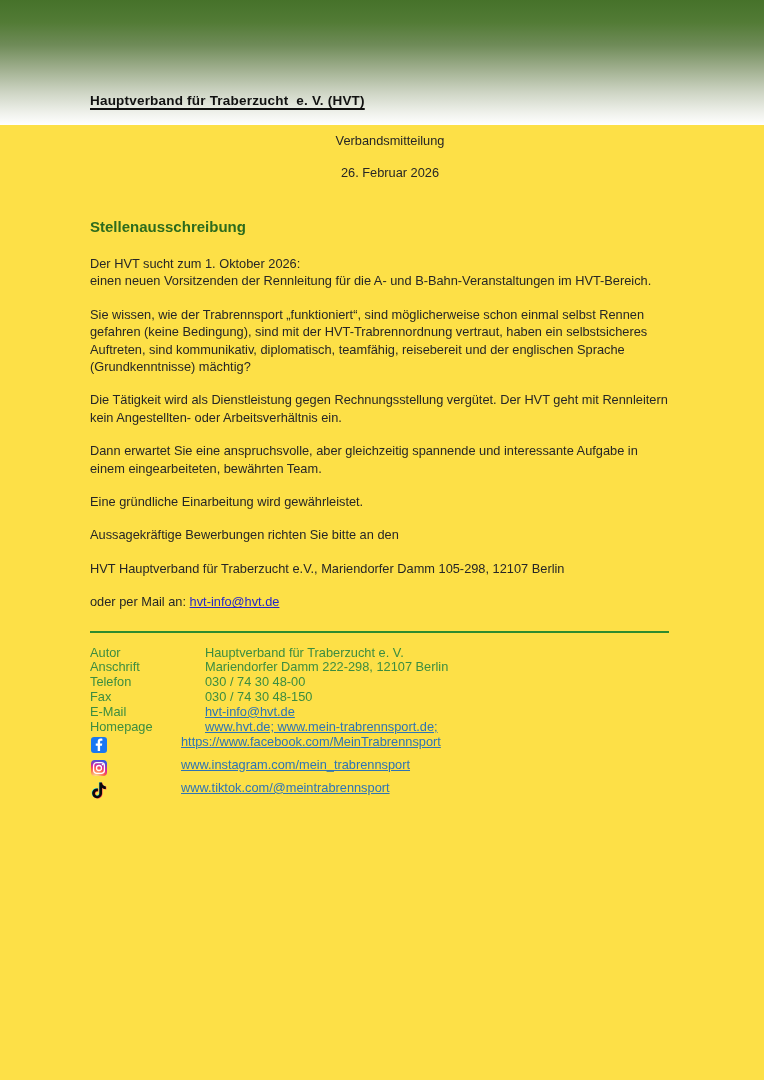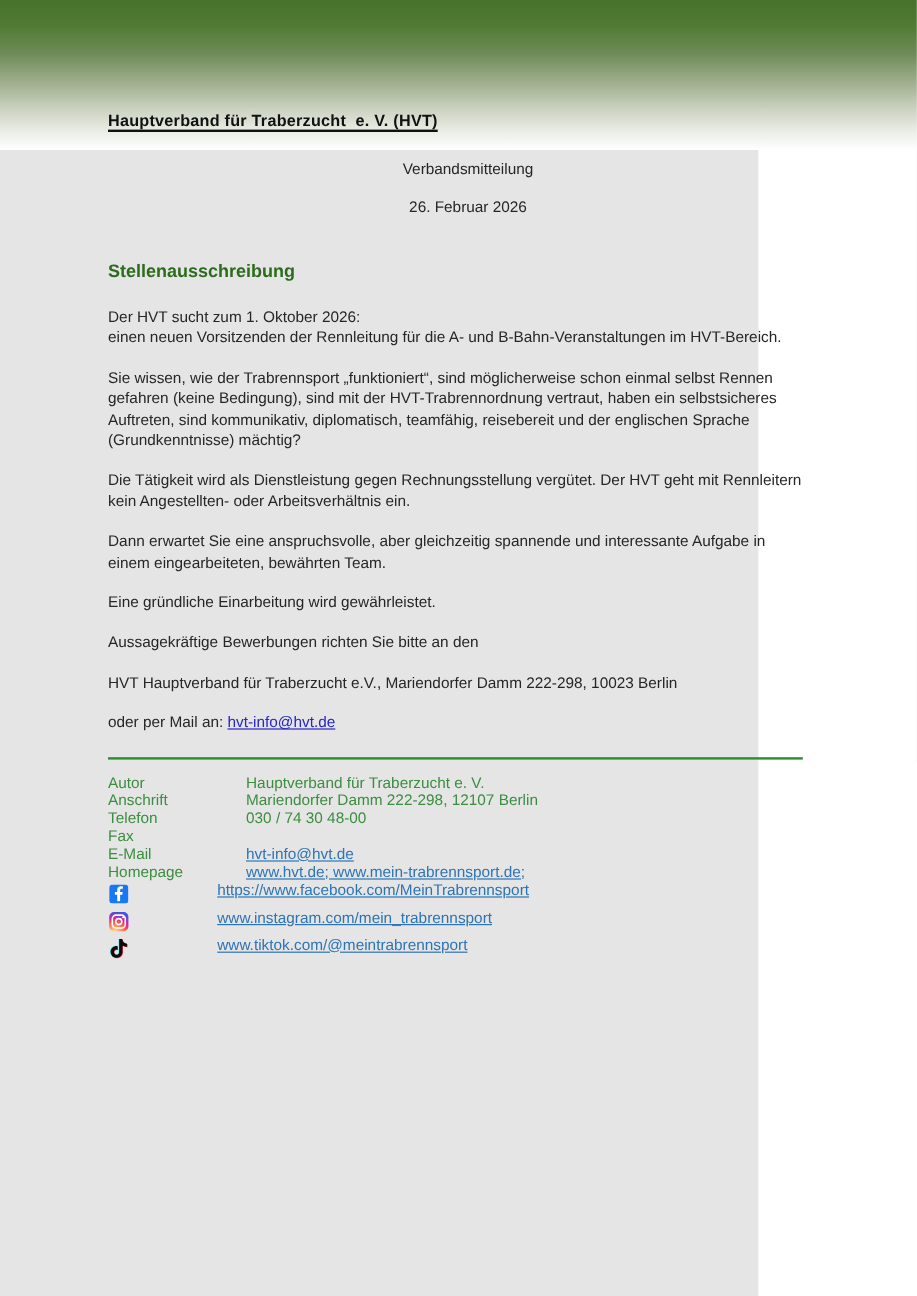--- a/index.html
+++ b/index.html
@@ -3,21 +3,21 @@
 <meta charset="utf-8">
 <style>
   html, body { margin: 0; padding: 0; }
   body {
     width: 764px; height: 1080px;
     background: #ffffff;
     font-family: "Liberation Sans", "DejaVu Sans", sans-serif;
     color: #262626;
     overflow: hidden;
   }
-  .page { width: 632px; height: 1080px; position: relative; background: #e5e5e5; }
+  .page { width: 764px; height: 1080px; position: relative; background: #fde047; }
 
   
   .gradient-header {
     width: 764px; height: 125px;
     background: linear-gradient(to bottom,
       #46722a 0px, #527b35 22px, #6f8b58 45px,
       #a2b191 70px, #cdd4c3 92px, #eef0ea 112px, #ffffff 125px);
     box-sizing: border-box;
     padding: 93px 92px 0 90px;
   }
@@ -114,40 +114,41 @@
     <p class="para">Sie wissen, wie der Trabrennsport „funktioniert“, sind möglicherweise schon einmal selbst Rennen
 gefahren (keine Bedingung), sind mit der HVT-Trabrennordnung vertraut, haben ein selbstsicheres
 Auftreten, sind kommunikativ, diplomatisch, teamfähig, reisebereit und der englischen Sprache
 (Grundkenntnisse) mächtig?</p>
     <p class="para">Die Tätigkeit wird als Dienstleistung gegen Rechnungsstellung vergütet. Der HVT geht mit Rennleitern
 kein Angestellten- oder Arbeitsverhältnis ein.</p>
     <p class="para">Dann erwartet Sie eine anspruchsvolle, aber gleichzeitig spannende und interessante Aufgabe in
 einem eingearbeiteten, bewährten Team.</p>
     <p class="para">Eine gründliche Einarbeitung wird gewährleistet.</p>
     <p class="para">Aussagekräftige Bewerbungen richten Sie bitte an den</p>
-    <p class="para">HVT Hauptverband für Traberzucht e.V., Mariendorfer Damm 222-298, 10023 Berlin</p>
+    <p class="para">HVT Hauptverband für Traberzucht e.V., Mariendorfer Damm 105-298, 12107 Berlin</p>
     <p class="para"><span>oder per Mail an: </span><a class="body-link">hvt-info@hvt.de</a></p>
 
     <hr class="green-rule">
 
     <div class="footer-block">
       <div class="footer-row">
         <span class="f-label">Autor</span>
         <span class="f-value">Hauptverband für Traberzucht e. V.</span>
       </div>
       <div class="footer-row">
         <span class="f-label">Anschrift</span>
         <span class="f-value">Mariendorfer Damm 222-298, 12107 Berlin</span>
       </div>
       <div class="footer-row">
         <span class="f-label">Telefon</span>
         <span class="f-value">030 / 74 30 48-00</span>
       </div>
       <div class="footer-row">
         <span class="f-label">Fax</span>
+        <span class="f-value">030 / 74 30 48-150</span>
       </div>
       <div class="footer-row">
         <span class="f-label">E-Mail</span>
         <span class="f-value"><a class="f-link">hvt-info@hvt.de</a></span>
       </div>
       <div class="footer-row">
         <span class="f-label">Homepage</span>
         <span class="f-value"><a class="f-link">www.hvt.de; www.mein-trabrennsport.de;</a></span>
       </div>
 

